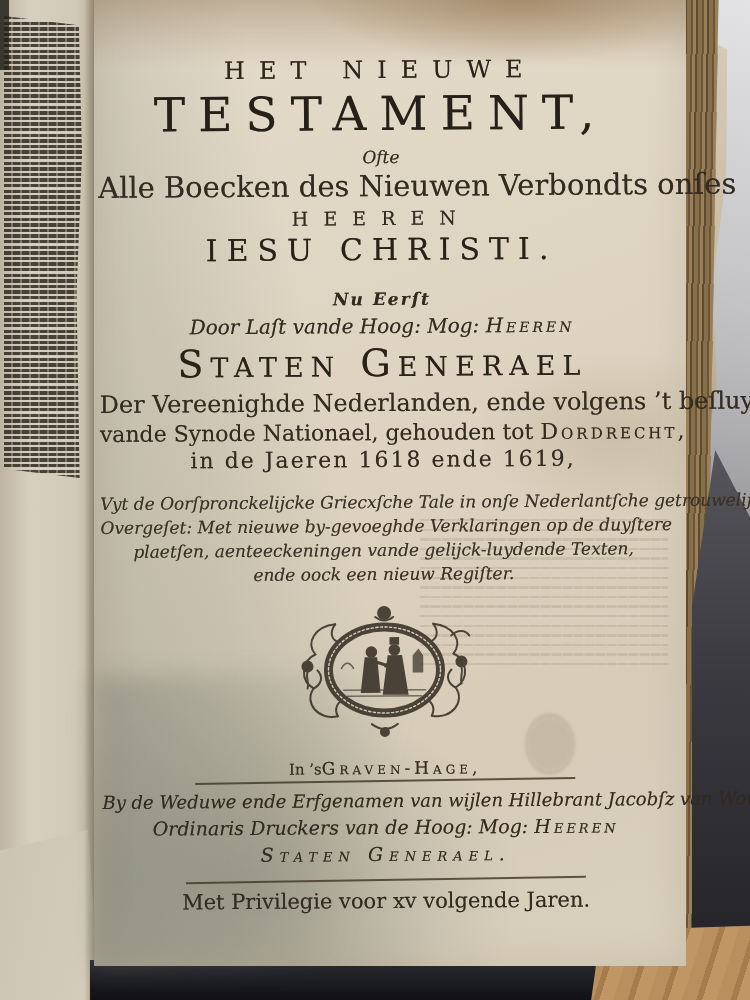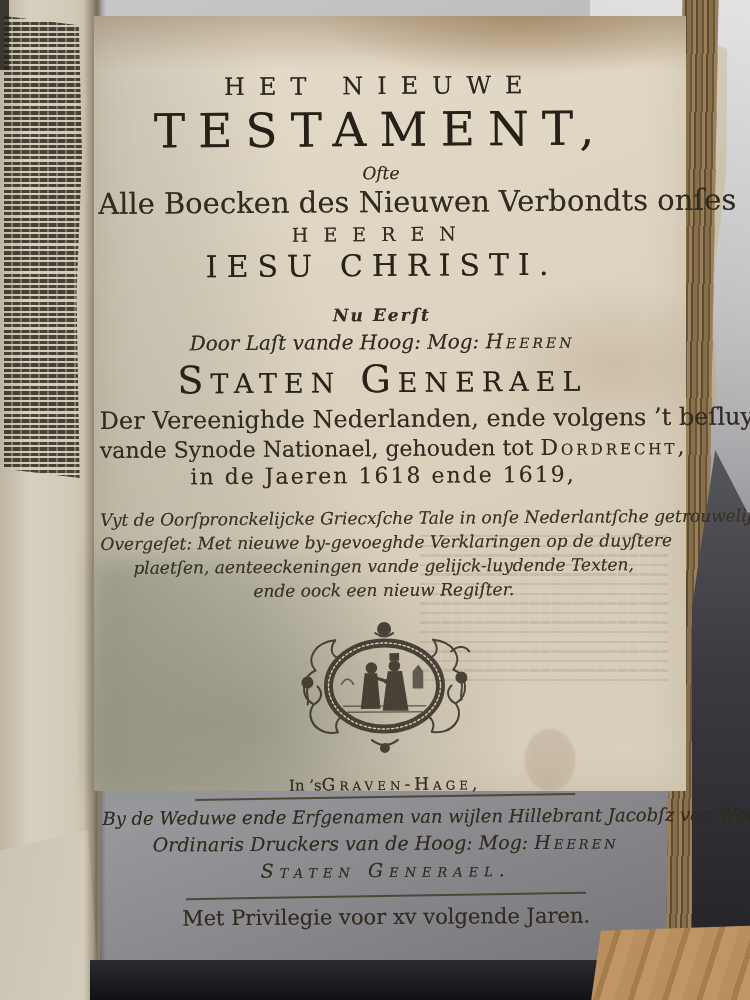--- a/index.html
+++ b/index.html
@@ -39,21 +39,21 @@
   .corner-bl{position:absolute;left:0;bottom:0;width:100px;height:170px;
     background:linear-gradient(100deg,#ccc4b2,#d6cebc);
     clip-path:polygon(0 12%,88% 0,100% 100%,0 100%);}
 
   
   .fore-edge{position:absolute;right:40px;top:-6px;width:36px;height:980px;
     background:repeating-linear-gradient(90deg,#9a7f5b 0 3px,#5f4a2f 3px 5px,#86704c 5px 9px,#6b5536 9px 11px);
     transform:rotate(1deg) skewY(-.8deg);}
 
   
-  .main-page{position:absolute;left:94px;top:16px;width:592px;height:775px;
+  .main-page{position:absolute;left:94px;top:0;width:592px;height:966px;
     background:
       radial-gradient(ellipse 300px 90px at 72% 0%,rgba(146,110,68,.5),rgba(146,110,68,0) 70%),
       linear-gradient(180deg,rgba(135,105,70,.32),rgba(135,105,70,0) 7%),
       linear-gradient(78deg,rgba(104,110,96,.30) 0%,rgba(104,110,96,.16) 26%,rgba(104,110,96,0) 44%),
       radial-gradient(ellipse 420px 300px at 26% 92%,rgba(92,99,88,.34),rgba(92,99,88,0) 65%),
       radial-gradient(ellipse 200px 120px at 88% 45%,rgba(150,125,90,.22),rgba(150,125,90,0) 70%),
       linear-gradient(160deg,#e4dbca 0%,#ddd3c0 45%,#d6ccb8 75%,#d9d0bd 100%);
     box-shadow:inset 0 0 40px rgba(120,100,70,.18);}
   .shadow-diag{position:absolute;left:0;bottom:0;width:60%;height:30%;
     background:linear-gradient(105deg,rgba(118,124,112,.45),rgba(118,124,112,0) 75%);

